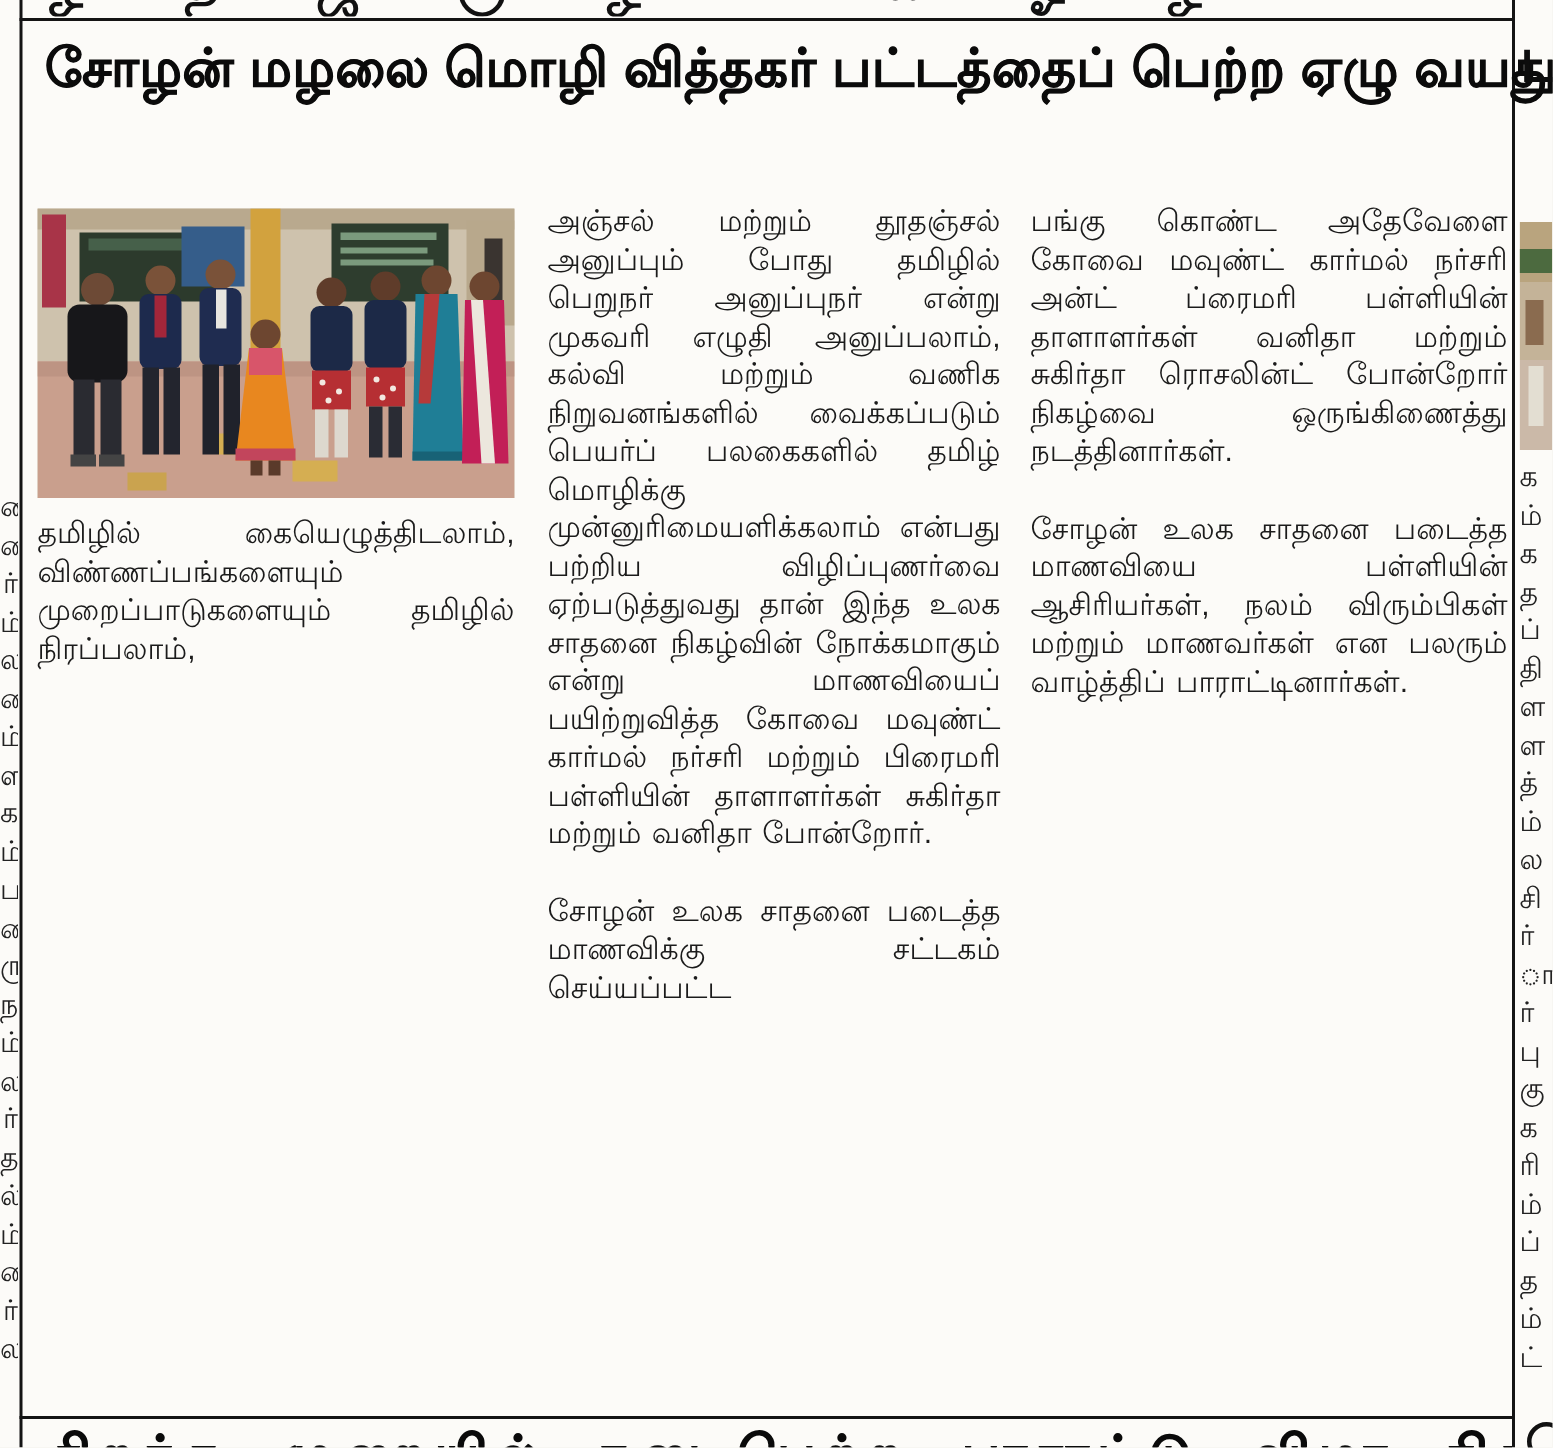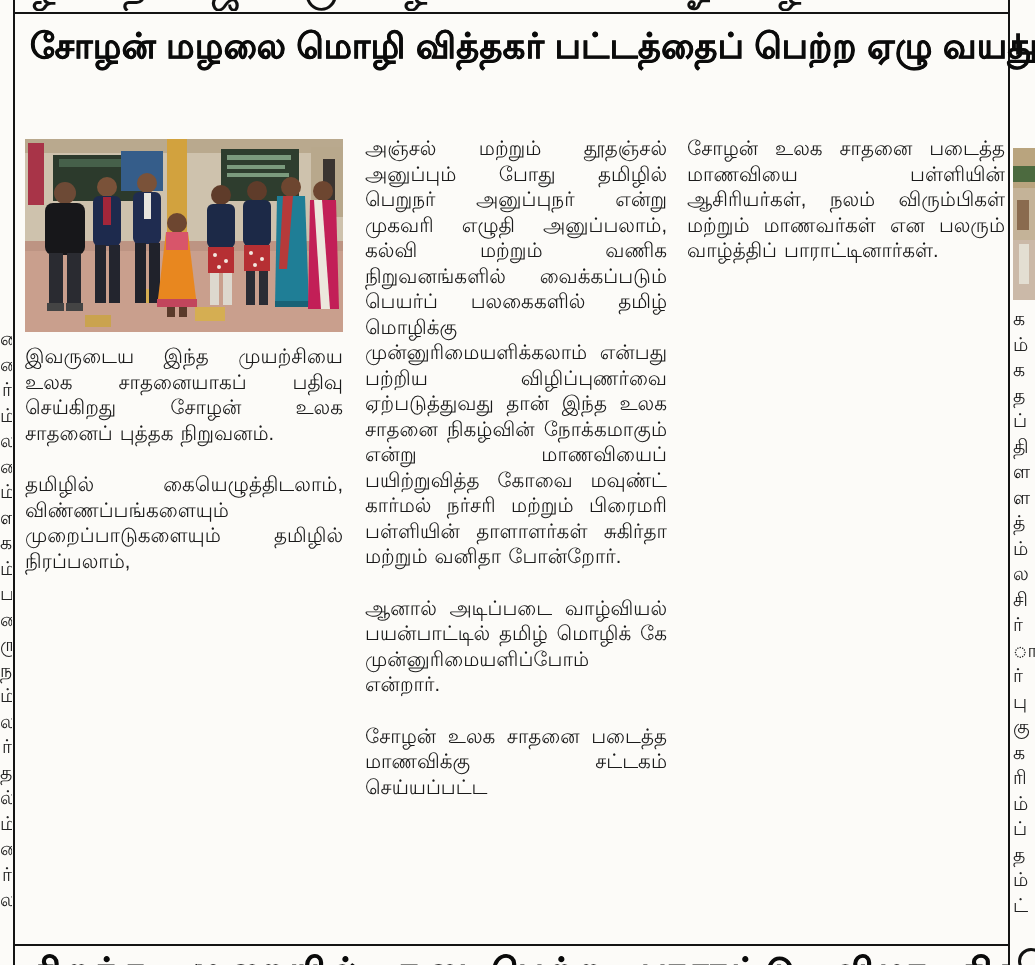--- a/index.html
+++ b/index.html
@@ -195,31 +195,30 @@
 
       <g>
         <circle cx="298" cy="52" r="10" fill="#6d4630"></circle>
         <path d="M285 61 L311 61 L314 170 L283 170 Z" fill="#c21f57"></path>
         <path d="M289 61 L297 61 L305 170 L296 170 Z" fill="#ece7dd"></path>
       </g>
     </svg>
   </div>
 
   <div class="col" id="col1">
-    <p>இவருடைய இந்த முயற்சியை உலக சாதனையாகப் பதிவு செய்கிறது சோழன் உலக சாதனைப் புத்தக நிறுவனம்.</p>
     <p>தமிழில் கையெழுத்திடலாம், விண்ணப்பங்களையும் முறைப்பாடுகளையும் தமிழில் நிரப்பலாம்,</p>
   </div>
 
   <div class="col" id="col2">
     <p>அஞ்சல் மற்றும் தூதஞ்சல் அனுப்பும் போது தமிழில் பெறுநர் அனுப்புநர் என்று முகவரி எழுதி அனுப்பலாம், கல்வி மற்றும் வணிக நிறுவனங்களில் வைக்கப்படும் பெயர்ப் பலகைகளில் தமிழ் மொழிக்கு முன்னுரிமையளிக்கலாம் என்பது பற்றிய விழிப்புணர்வை ஏற்படுத்துவது தான் இந்த உலக சாதனை நிகழ்வின் நோக்கமாகும் என்று மாணவியைப் பயிற்றுவித்த கோவை மவுண்ட் கார்மல் நர்சரி மற்றும் பிரைமரி பள்ளியின் தாளாளர்கள் சுகிர்தா மற்றும் வனிதா போன்றோர்.</p>
-    <p>ஆனால் அடிப்படை வாழ்வியல் பயன்பாட்டில் தமிழ் மொழிக் கே முன்னுரிமையளிப்போம் என்றார்.</p>
     <p>சோழன் உலக சாதனை படைத்த மாணவிக்கு சட்டகம் செய்யப்பட்ட</p>
   </div>
 
   <div class="col" id="col3">
+    <p>பங்கு கொண்ட அதேவேளை கோவை மவுண்ட் கார்மல் நர்சரி அன்ட் ப்ரைமரி பள்ளியின் தாளாளர்கள் வனிதா மற்றும் சுகிர்தா ரொசலின்ட் போன்றோர் நிகழ்வை ஒருங்கிணைத்து நடத்தினார்கள்.</p>
     <p>சோழன் உலக சாதனை படைத்த மாணவியை பள்ளியின் ஆசிரியர்கள், நலம் விரும்பிகள் மற்றும் மாணவர்கள் என பலரும் வாழ்த்திப் பாராட்டினார்கள்.</p>
   </div>
 
   <div class="edge-frags" id="left-frags">ன
 ை
 ர்
 ம்
 ல
 ை
 ம்

